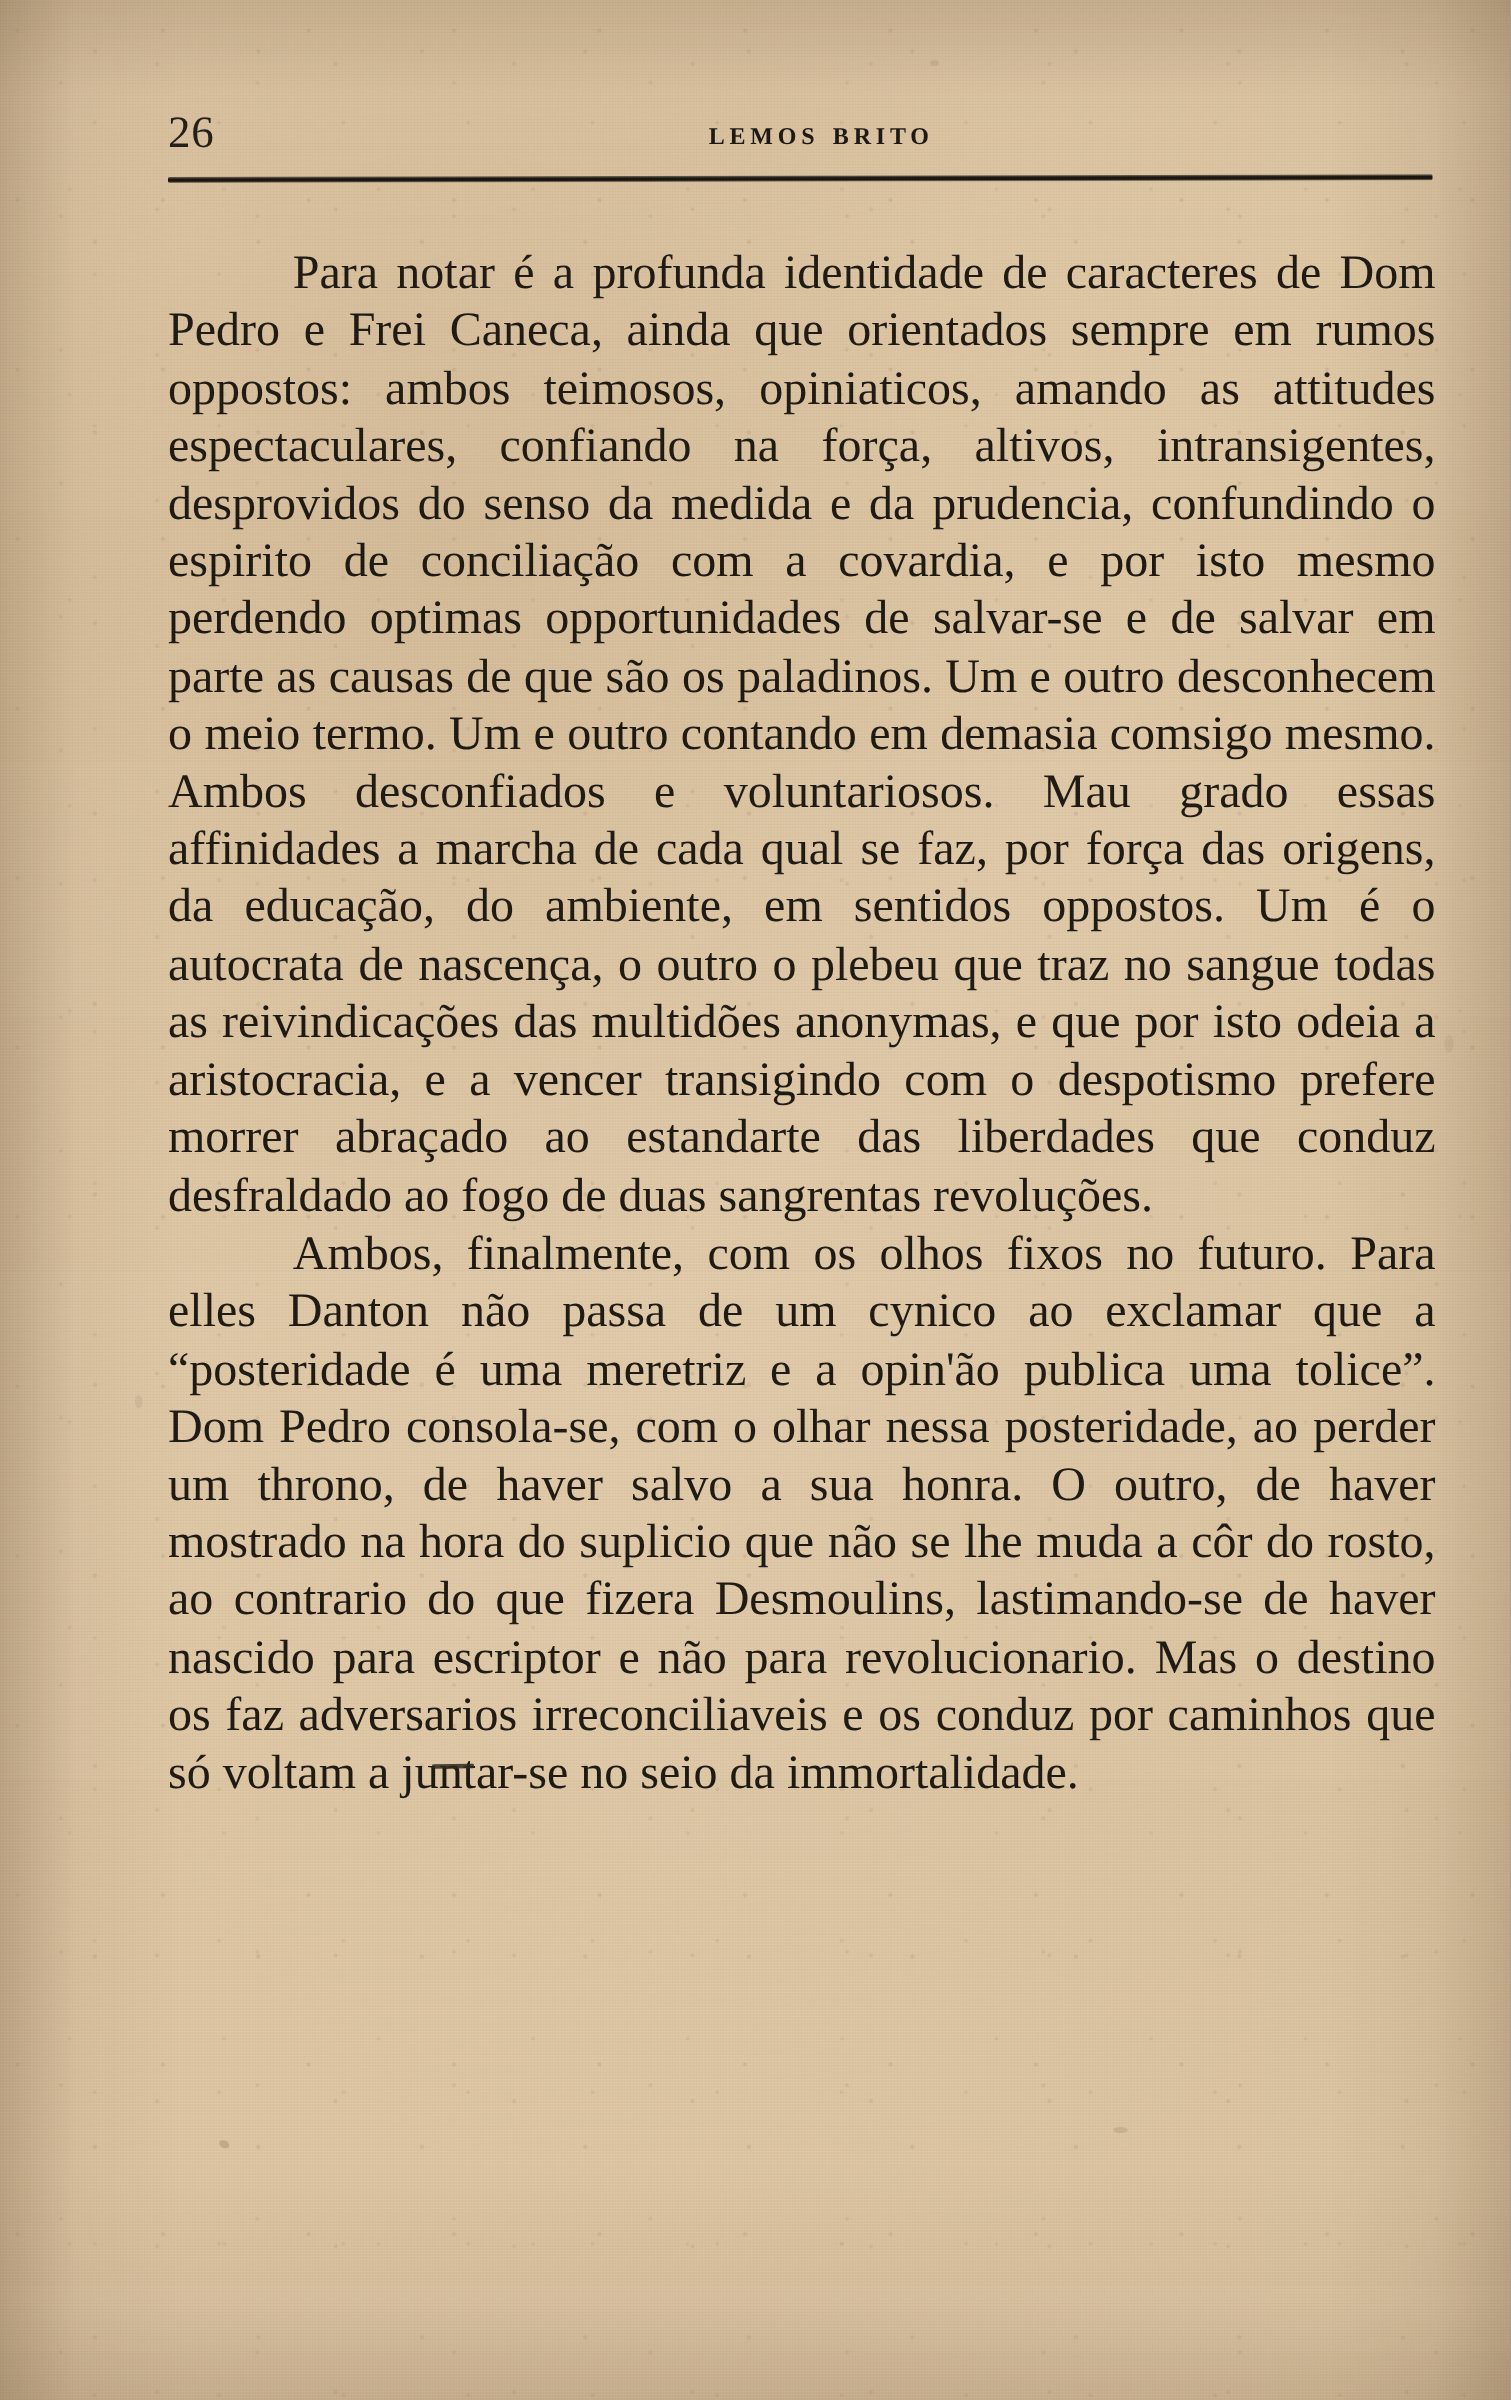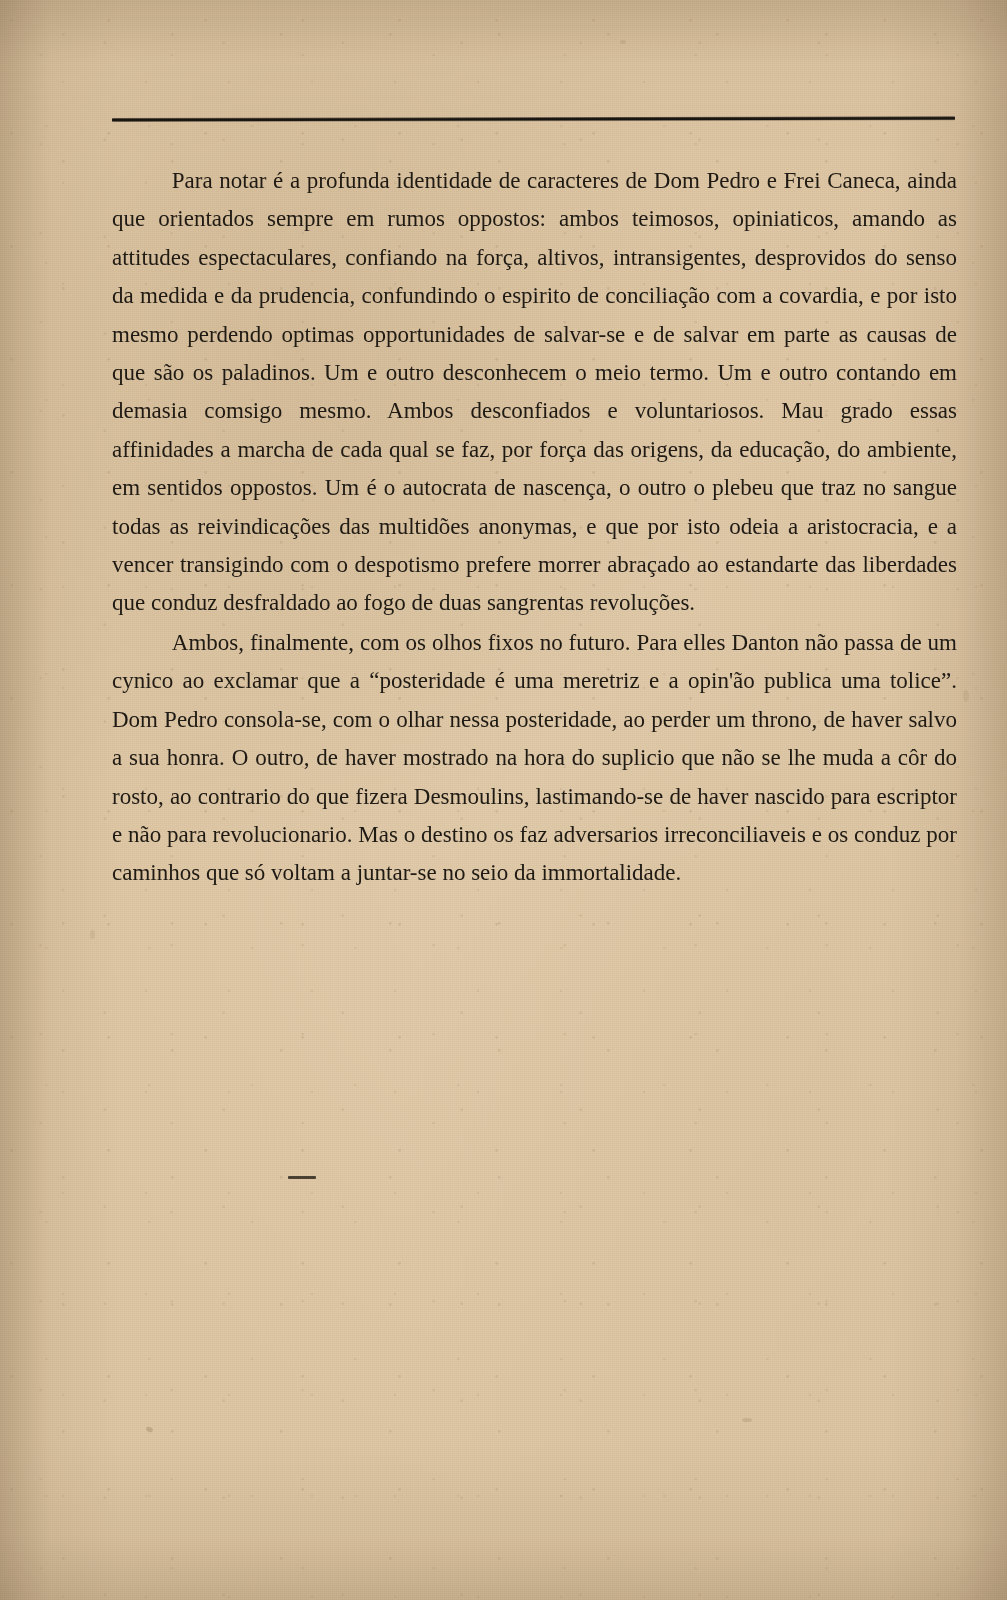--- a/index.html
+++ b/index.html
@@ -100,21 +100,21 @@
     transform-origin: left center;
   }
 
   
   .textblock {
     position: absolute;
     left: 112px;
     top: 162px;
     width: 845px;
     font-family: "Liberation Serif", "DejaVu Serif", serif;
-    font-size: 23px;
+    font-size: 32px;
     line-height: 38.4px;
     color: #19150f;
     text-align: justify;
     text-justify: inter-word;
   }
 
   .textblock p {
     margin: 0 0 0 0;
     text-indent: 2.6em;
     text-align: justify;
@@ -154,20 +154,24 @@
   .b2 { left: 742px; top: 1418px; width: 10px; height: 4px; opacity: 0.7; }
   .b3 { left: 620px; top: 40px;  width: 6px;  height: 4px; opacity: 0.55; }
   .b4 { left: 90px;  top: 930px; width: 5px;  height: 9px; opacity: 0.45; }
   .b5 { left: 963px; top: 690px; width: 6px;  height: 12px; opacity: 0.40; }
 </style>
 </head>
 <body>
 
 <div class="page">
 
+  <div class="header">
+    <div class="folio">26</div>
+    <div class="running-head">Lemos Brito</div>
+  </div>
 
   <div class="head-rule"></div>
 
   <div class="textblock">
     <p>Para notar é a profunda identidade de caracteres de Dom Pedro e Frei Caneca, ainda que orientados sempre em rumos oppostos: ambos teimosos, opiniaticos, amando as attitudes espectaculares, confiando na força, altivos, intransigentes, desprovidos do senso da medida e da prudencia, confundindo o espirito de conciliação com a covardia, e por isto mesmo perdendo optimas opportunidades de salvar-se e de salvar em parte as causas de que são os paladinos. Um e outro desconhecem o meio termo. Um e outro contando em demasia comsigo mesmo. Ambos desconfiados e voluntariosos. Mau grado essas affinidades a marcha de cada qual se faz, por força das origens, da educação, do ambiente, em sentidos oppostos. Um é o autocrata de nascença, o outro o plebeu que traz no sangue todas as reivindicações das multidões anonymas, e que por isto odeia a aristocracia, e a vencer transigindo com o despotismo prefere morrer abraçado ao estandarte das liberdades que conduz desfraldado ao fogo de duas sangrentas revoluções.</p>
     <p>Ambos, finalmente, com os olhos fixos no futuro. Para elles Danton não passa de um cynico ao exclamar que a “posteridade é uma meretriz e a opin'ão publica uma tolice”. Dom Pedro consola-se, com o olhar nessa posteridade, ao perder um throno, de haver salvo a sua honra. O outro, de haver mostrado na hora do suplicio que não se lhe muda a côr do rosto, ao contrario do que fizera Desmoulins, lastimando-se de haver nascido para escriptor e não para revolucionario. Mas o destino os faz adversarios irreconciliaveis e os conduz por caminhos que só voltam a juntar-se no seio da immortalidade.</p>
   </div>
 
   <div class="stray-mark"></div>
 

